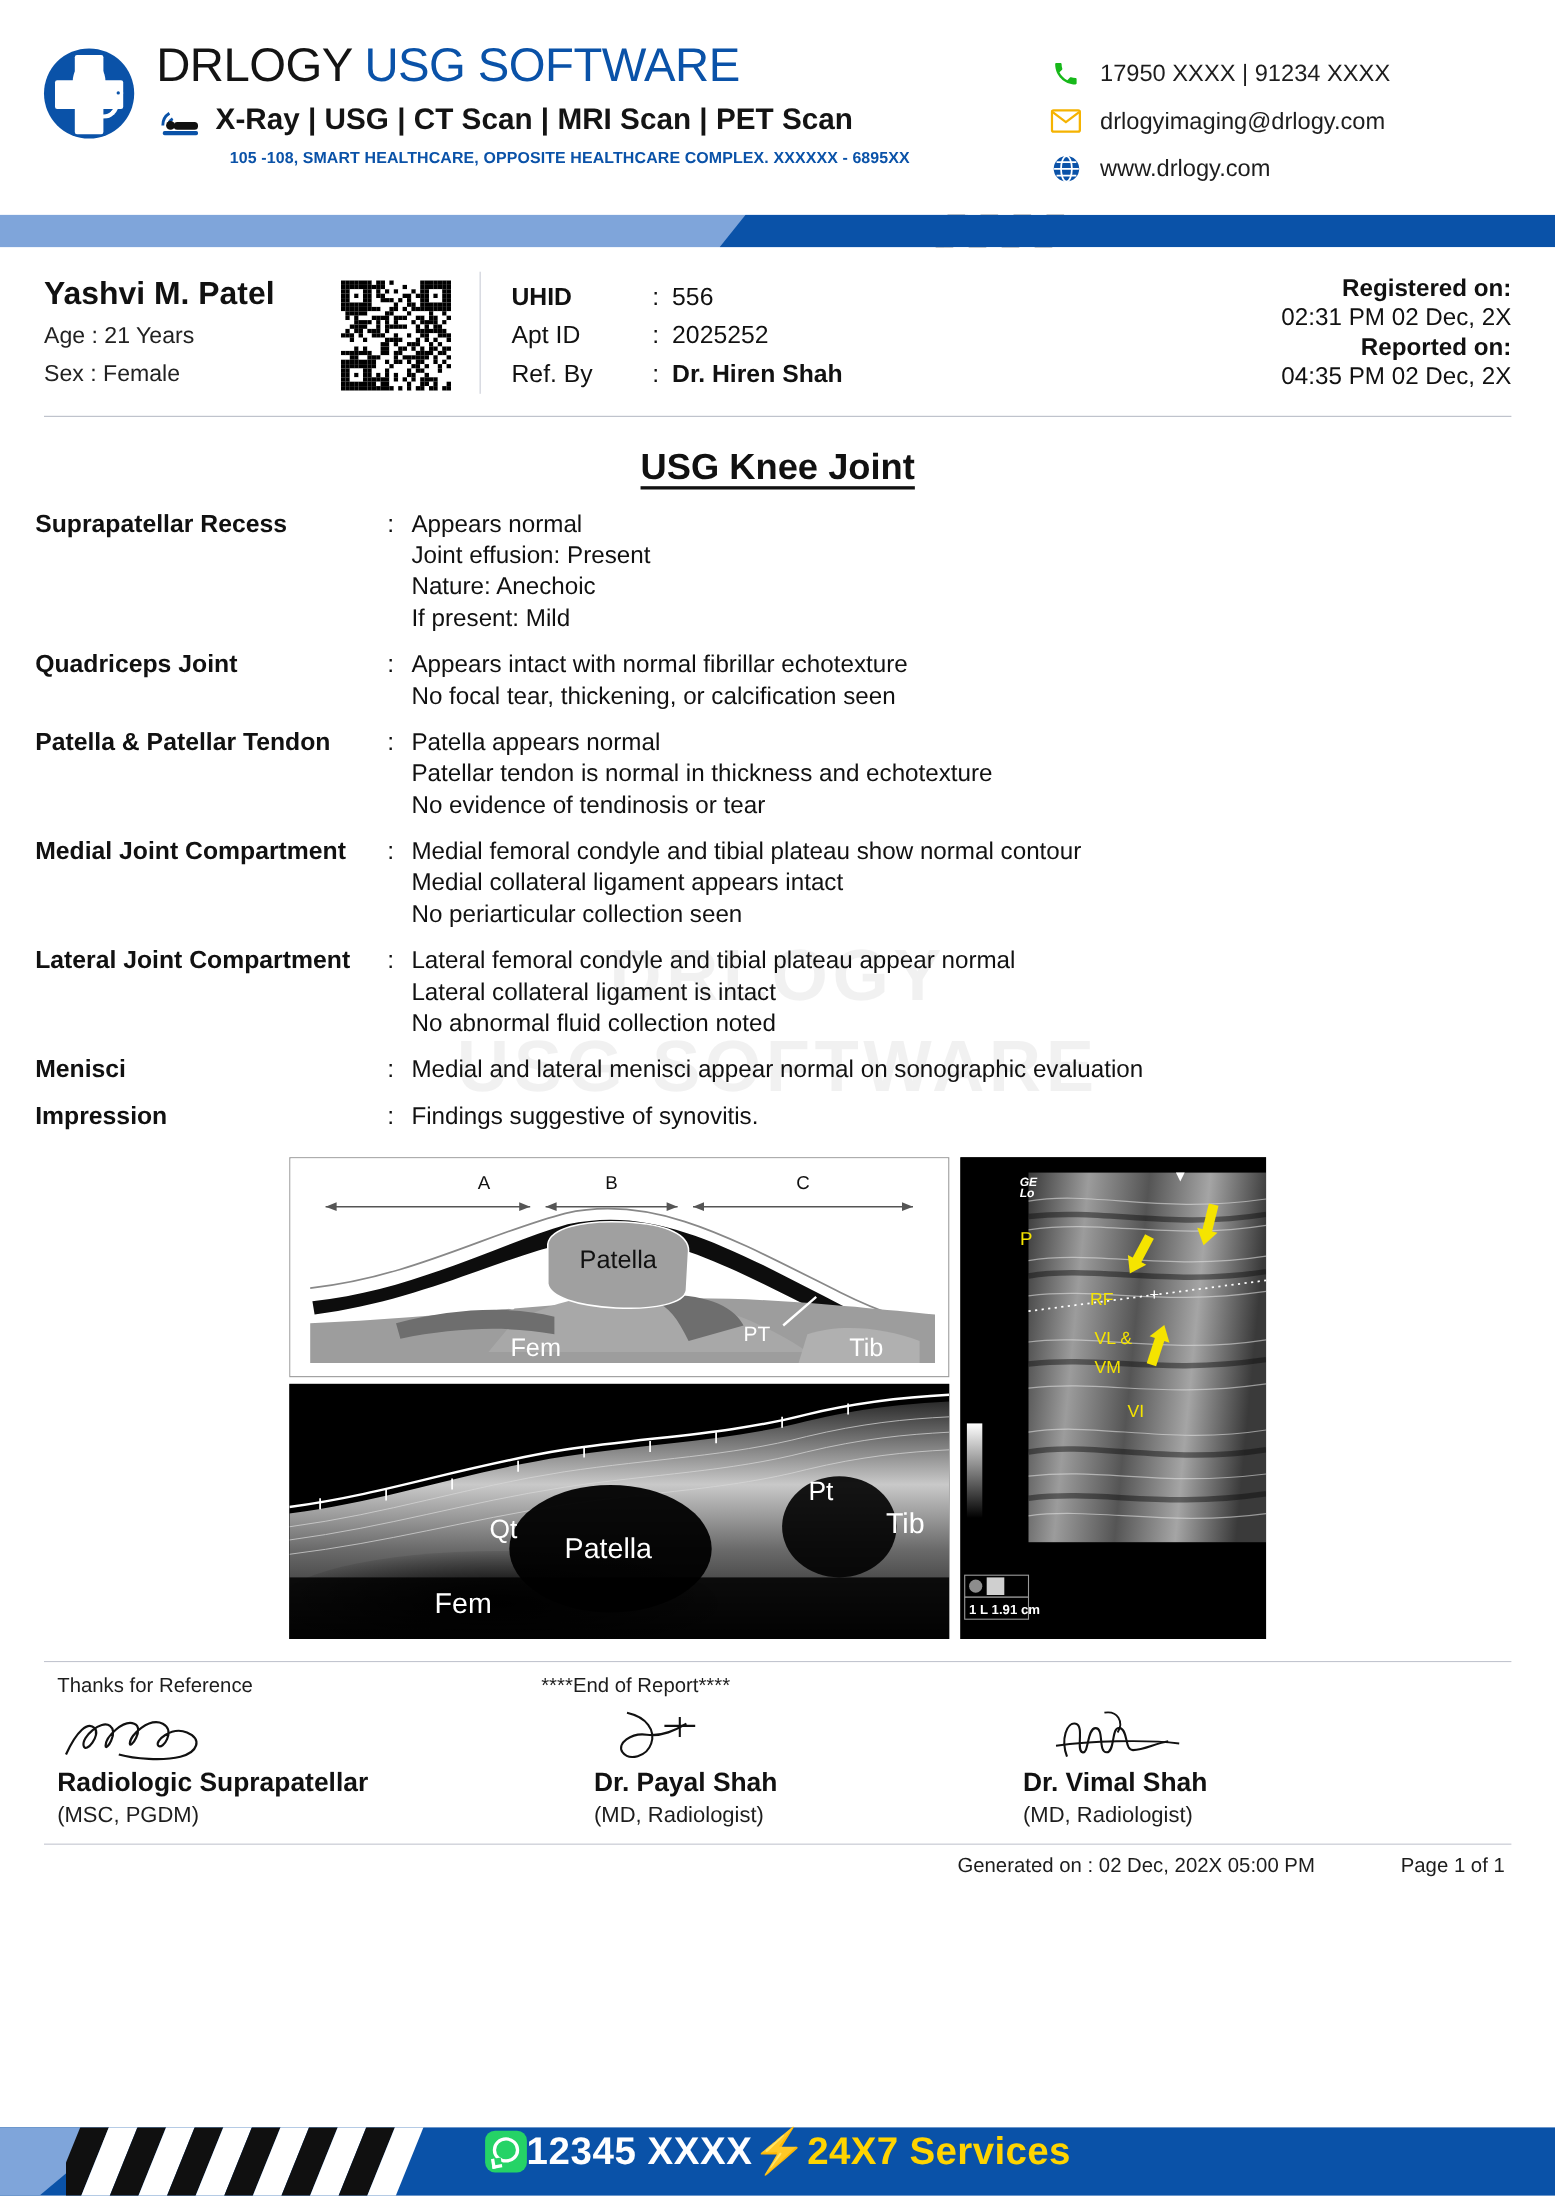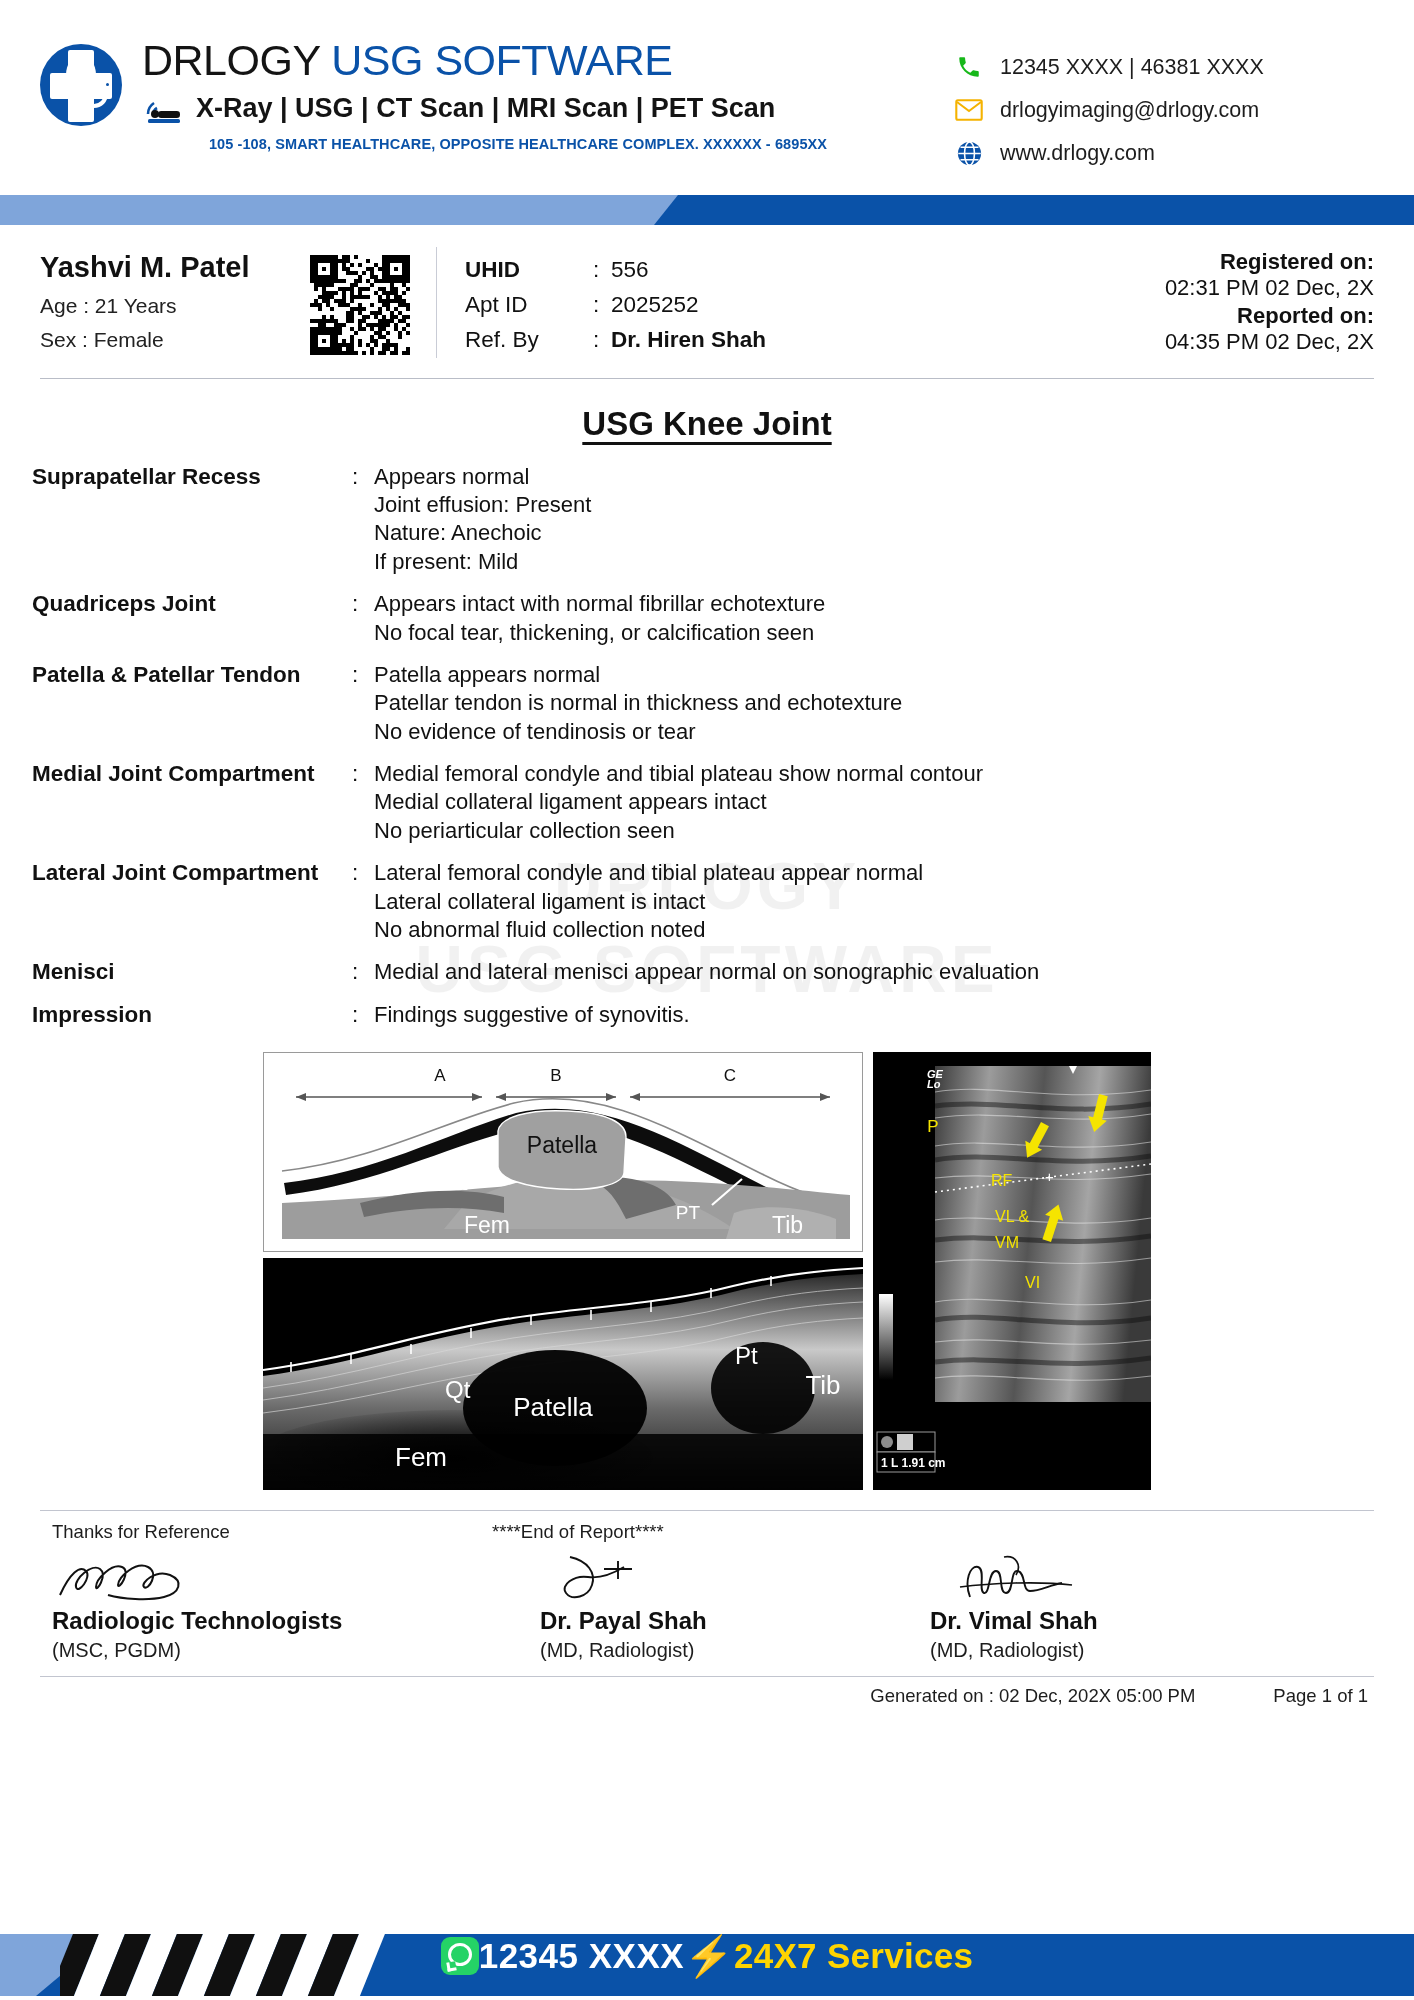--- a/index.html
+++ b/index.html
@@ -191,21 +191,21 @@
       <div class="addr-line">105 -108, SMART HEALTHCARE, OPPOSITE HEALTHCARE COMPLEX. XXXXXX - 6895XX</div>
     </div>
 
     <div class="contact-block">
       <div class="contact-row">
         <span class="contact-ico">
           <svg width="26" height="26" viewBox="0 0 24 24">
               <path fill="#17b81a" d="M6.6 10.8c1.4 2.8 3.8 5.2 6.6 6.6l2.2-2.2c.3-.3.7-.4 1-.2 1.2.4 2.4.6 3.6.6.6 0 1 .4 1 1V20c0 .6-.4 1-1 1C10.6 21 3 13.4 3 4c0-.6.4-1 1-1h3.4c.6 0 1 .4 1 1 0 1.3.2 2.5.6 3.6.1.4 0 .8-.2 1l-2.2 2.2z"></path>
             </svg>
         </span>
-        <span class="contact-txt">12345 XXXX | 46381 XXXX</span>
+        <span class="contact-txt">17950 XXXX | 91234 XXXX</span>
       </div>
       <div class="contact-row">
         <span class="contact-ico">
           <svg width="28" height="22" viewBox="0 0 28 22">
               <rect x="1.3" y="1.3" width="25.4" height="19.4" rx="1.5" fill="none" stroke="#f5b301" stroke-width="2.1"></rect>
               <path d="M2 3 L14 12 L26 3" fill="none" stroke="#f5b301" stroke-width="2.1"></path>
             </svg>
         </span>
         <span class="contact-txt">drlogyimaging@drlogy.com</span>
       </div>
@@ -1132,21 +1132,21 @@
     <div class="ft-b">****End of Report****</div>
   </div>
 
   <div class="signs">
     <div class="sign">
       <div class="sign-img">
         <svg width="180" height="54" viewBox="0 0 180 54">
           <path d="M8 44 C18 22 28 14 34 20 C40 26 26 44 24 36 C22 28 40 12 48 18 C56 24 44 42 44 36 C44 28 60 12 70 16 C80 20 66 40 66 34 C66 26 84 10 96 16 C108 22 96 40 92 36 C88 32 104 18 118 24 C132 30 128 42 112 46 C96 50 70 48 56 44" fill="none" stroke="#111" stroke-width="2"></path>
         </svg>
       </div>
-      <div class="sign-name">Radiologic Technologists</div>
+      <div class="sign-name">Radiologic Suprapatellar</div>
       <div class="sign-qual">(MSC, PGDM)</div>
     </div>
     <div class="sign mid">
       <div class="sign-img">
         <svg width="150" height="54" viewBox="0 0 150 54">
           <path d="M30 6 C48 10 56 22 52 34 C48 46 32 50 26 42 C20 34 34 24 48 26 C62 28 74 22 84 16" fill="none" stroke="#111" stroke-width="1.9"></path>
           <path d="M64 18 L92 18 M78 10 L78 28" fill="none" stroke="#111" stroke-width="1.9"></path>
         </svg>
       </div>
       <div class="sign-name">Dr. Payal Shah</div>

